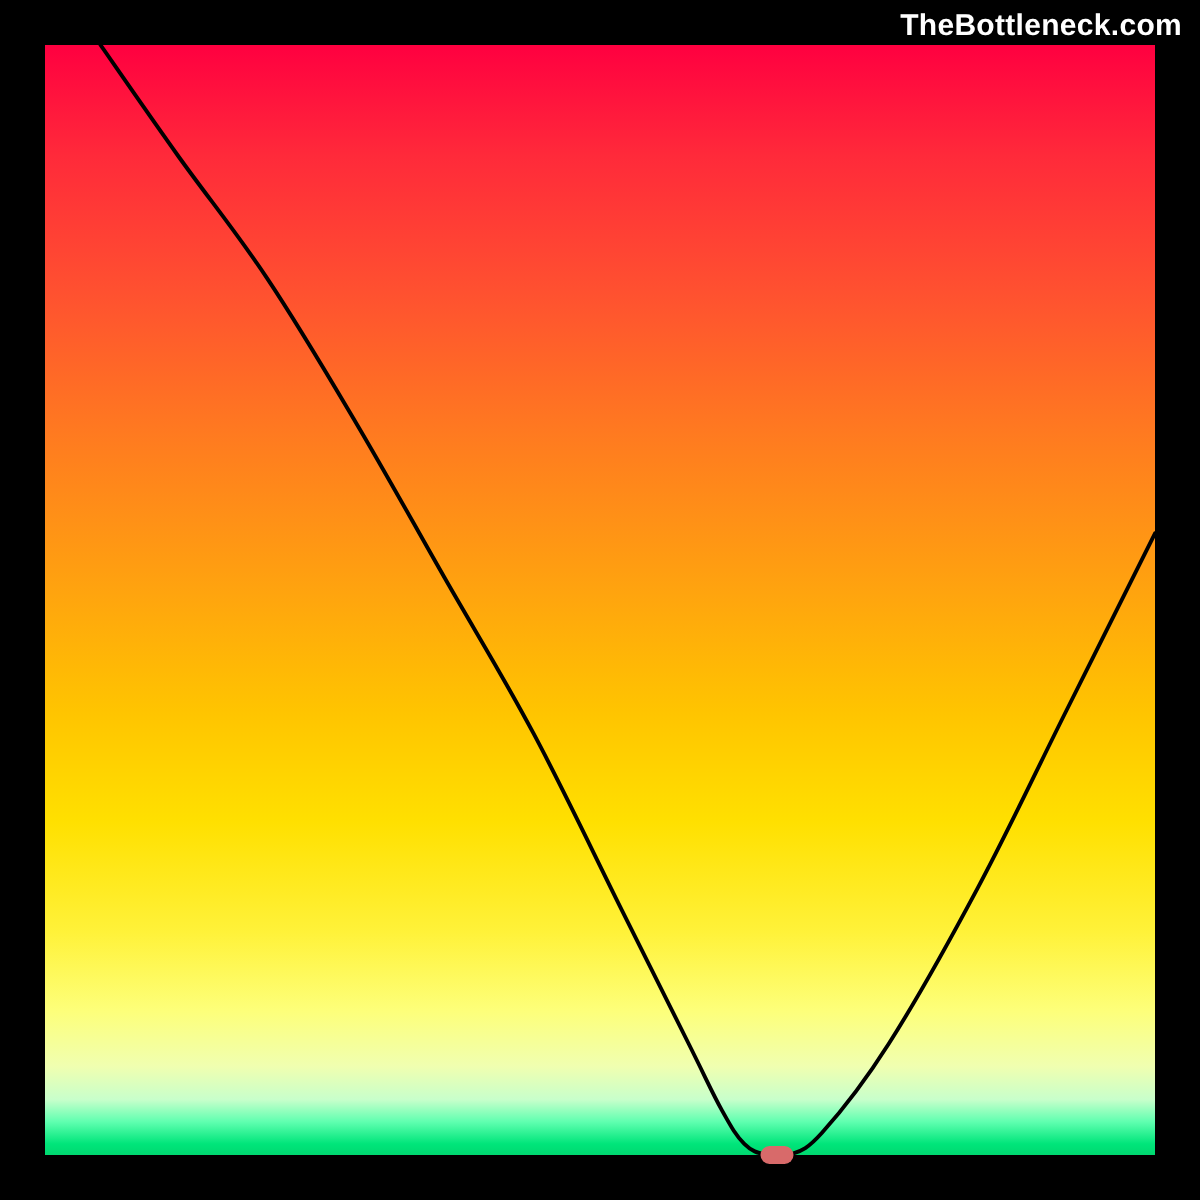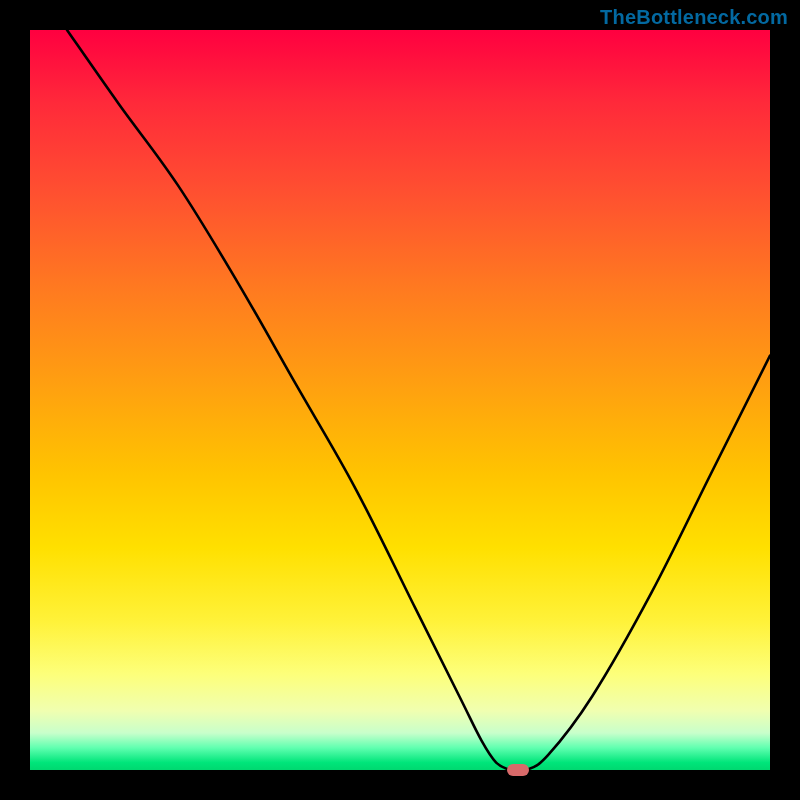--- a/index.html
+++ b/index.html
@@ -46,21 +46,21 @@
     height: 740px;
     pointer-events: none;
   }
   .watermark {
     position: absolute;
     top: 6px;
     right: 12px;
     font-family: Arial, Helvetica, sans-serif;
     font-size: 20px;
     font-weight: 600;
-    color: #0369a1;
+    color: #ffffff;
     letter-spacing: 0.2px;
     user-select: none;
   }
   .minimum-marker {
     position: absolute;
     width: 22px;
     height: 12px;
     border-radius: 6px;
     background: #d86a6a;
     transform: translate(-50%, -50%);

